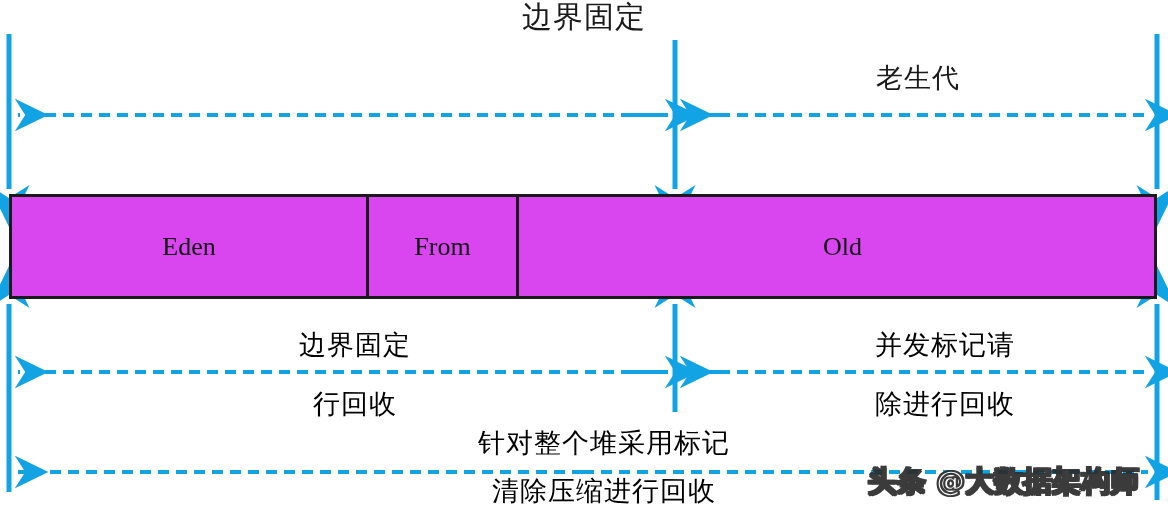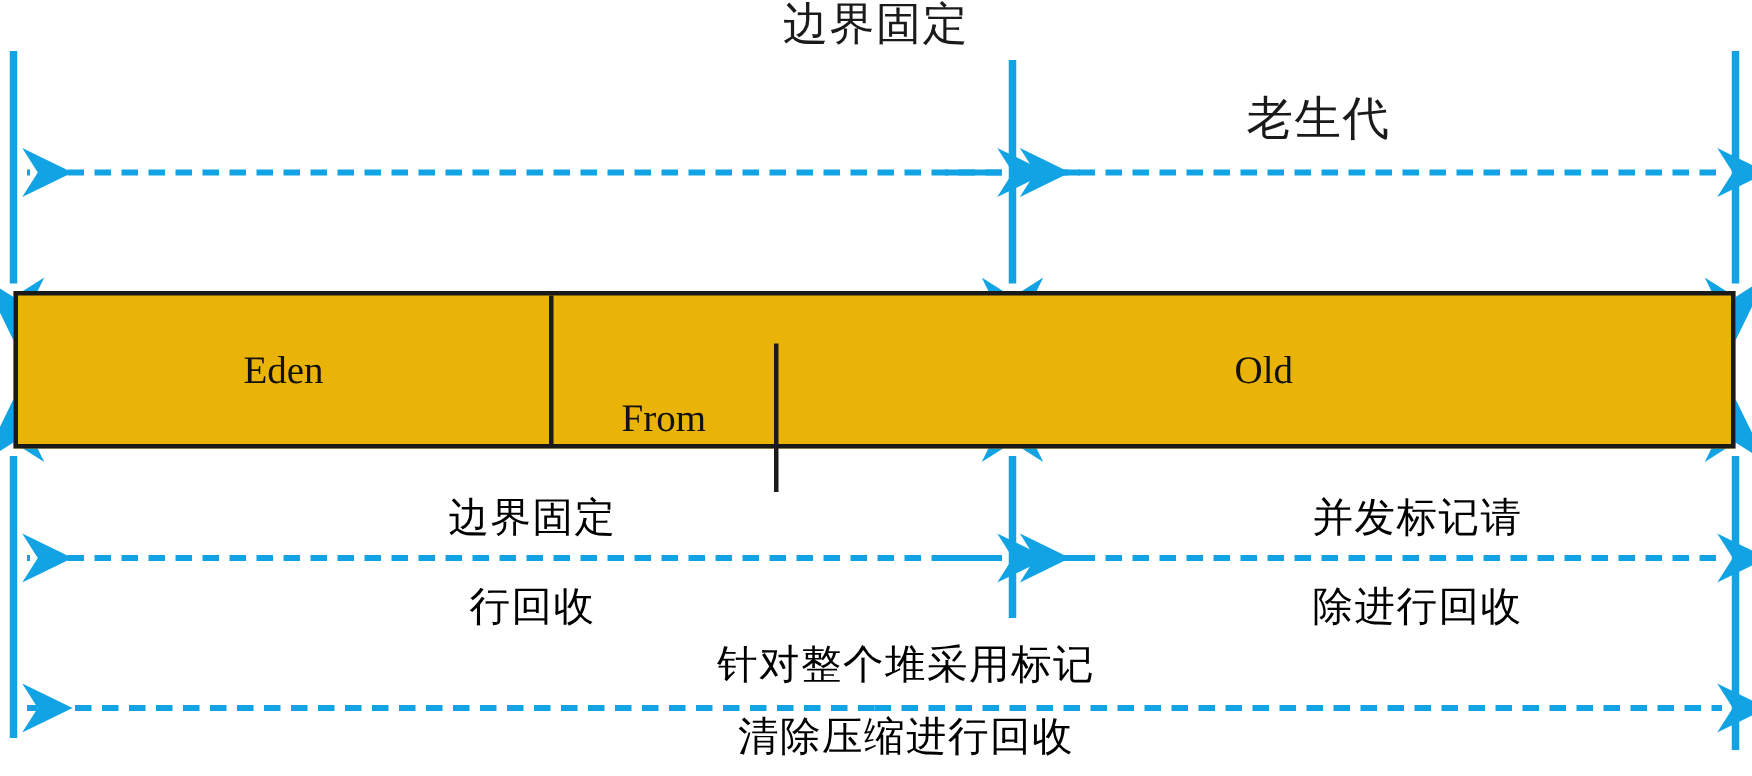--- a/index.html
+++ b/index.html
@@ -46,52 +46,52 @@
   }
 
   #young-gen-label {
     left: 265px;
     top: 62px;
     width: 200px;
     font-size: 27px;
     letter-spacing: 1px;
   }
   #old-gen-label {
-    left: 779px;
+    left: 818px;
     top: 62px;
     width: 200px;
-    font-size: 31px;
+    font-size: 27px;
     letter-spacing: 1px;
   }
 
   
   #memory-box {
     position: absolute;
     left: 9px;
     top: 194px;
     width: 1148px;
     height: 105px;
     box-sizing: border-box;
     border: 3px solid #1a1a1a;
-    background: #eab308;
+    background: #d946ef;
     display: flex;
   }
   .region {
     box-sizing: border-box;
     display: flex;
     align-items: center;
     justify-content: center;
     font-size: 26px;
     color: #111111;
     border-right: 3px solid #1a1a1a;
     height: 100%;
   }
   .region:last-child { border-right: none; }
   #region-eden { width: 357px; }
-  #region-from { width: 150px; margin-top: 32px; }
+  #region-from { width: 150px; }
   #region-to   { width: 157px; }
   #region-old  { flex: 1 1 auto; margin-left: 12px; }
 
   
   .split-label {
     position: absolute;
     width: 320px;
     font-size: 27px;
     letter-spacing: 1px;
     text-align: center;
@@ -195,14 +195,15 @@
   <div class="split-label cjk" id="full-gc-label">
     <span class="line-top">针对整个堆采用标记</span>
     <span class="line-bot">清除压缩进行回收</span>
   </div>
 
   <div class="split-label cjk" id="cms-gc-label">
     <span class="line-top">并发标记请</span>
     <span class="line-bot">除进行回收</span>
   </div>
 
+  <div id="watermark">头条 @大数据架构师</div>
 
 </div>
 
 </body></html>

